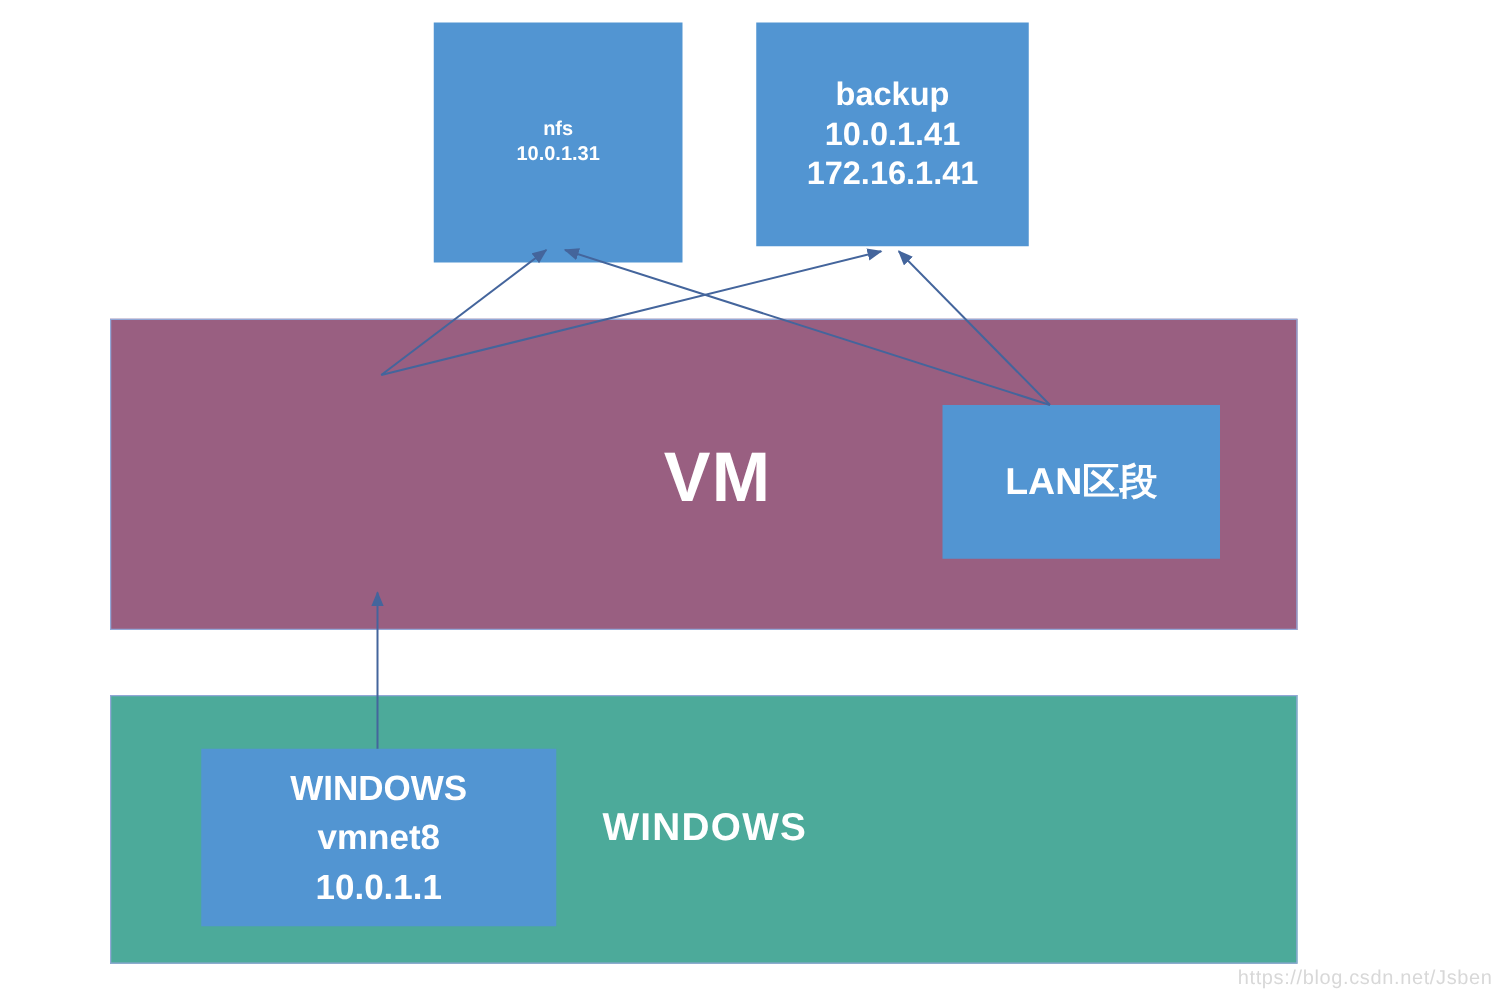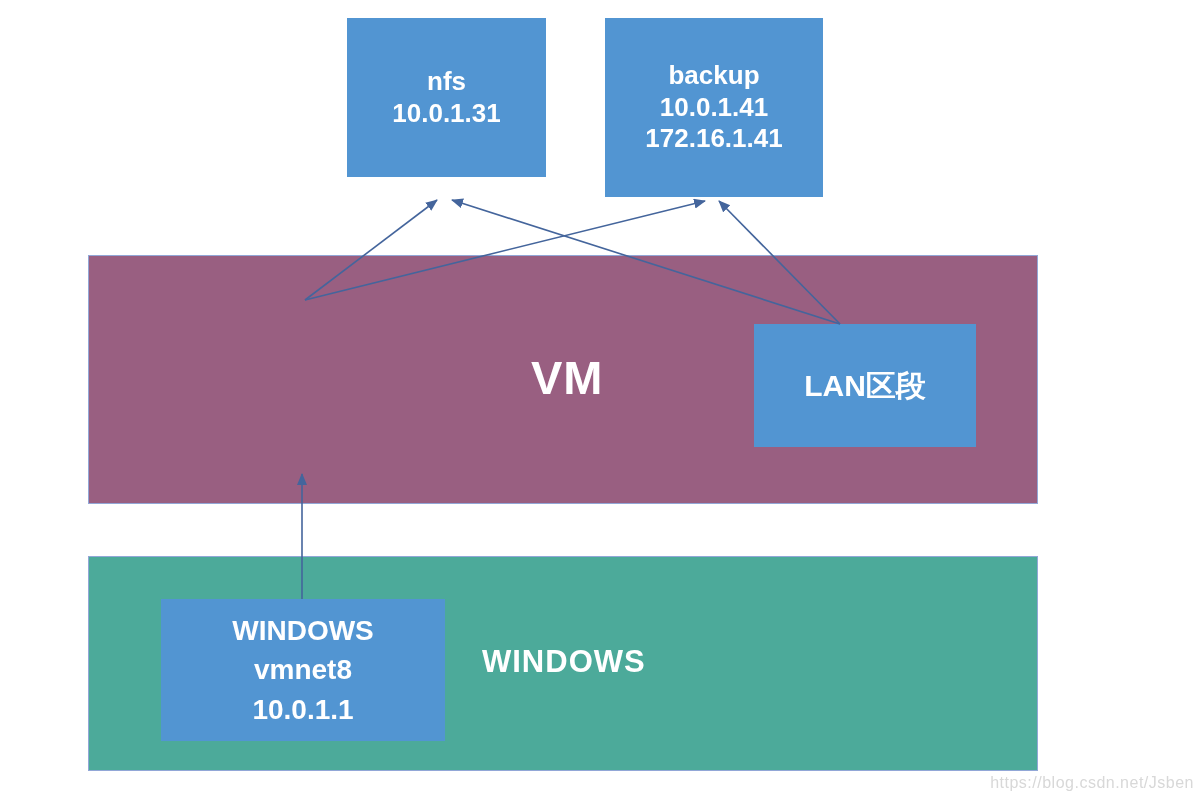--- a/index.html
+++ b/index.html
@@ -24,35 +24,35 @@
     left: 88px; top: 556px; width: 950px; height: 215px;
     background: #4caa9a;
   }
   .band-label {
     position: absolute;
     color: #ffffff;
     font-weight: 600;
     line-height: 1;
     white-space: nowrap;
   }
-  .vm-label { left: 531px; top: 354px; font-size: 47px; letter-spacing: 1px; }
+  .vm-label { left: 531px; top: 354px; font-size: 56px; letter-spacing: 1px; }
   .windows-label { left: 482px; top: 646px; font-size: 31px; letter-spacing: 1px; }
   .node {
     position: absolute;
     background: #5295d2;
     color: #ffffff;
     display: flex;
     flex-direction: column;
     align-items: center;
     justify-content: center;
     text-align: center;
     font-weight: 600;
   }
   .node span { display: block; white-space: nowrap; }
-  .node-nfs    { left: 347px; top: 18px;  width: 199px; height: 159px; font-size: 26px; line-height: 1.22; }
+  .node-nfs    { left: 347px; top: 18px;  width: 199px; height: 192px; font-size: 16px; line-height: 1.22; }
   .node-backup { left: 605px; top: 18px;  width: 218px; height: 179px; font-size: 26px; line-height: 1.22; }
   .node-nat    { left: 153px; top: 300px; width: 302px; height: 169px; font-size: 30px; line-height: 1.4; }
   .node-lan    { left: 754px; top: 324px; width: 222px; height: 123px; font-size: 30px; line-height: 1.4; }
   .node-win    { left: 161px; top: 599px; width: 284px; height: 142px; font-size: 28px; line-height: 1.4; }
   .edges {
     position: absolute;
     left: 0; top: 0;
     width: 1200px; height: 803px;
     pointer-events: none;
   }

